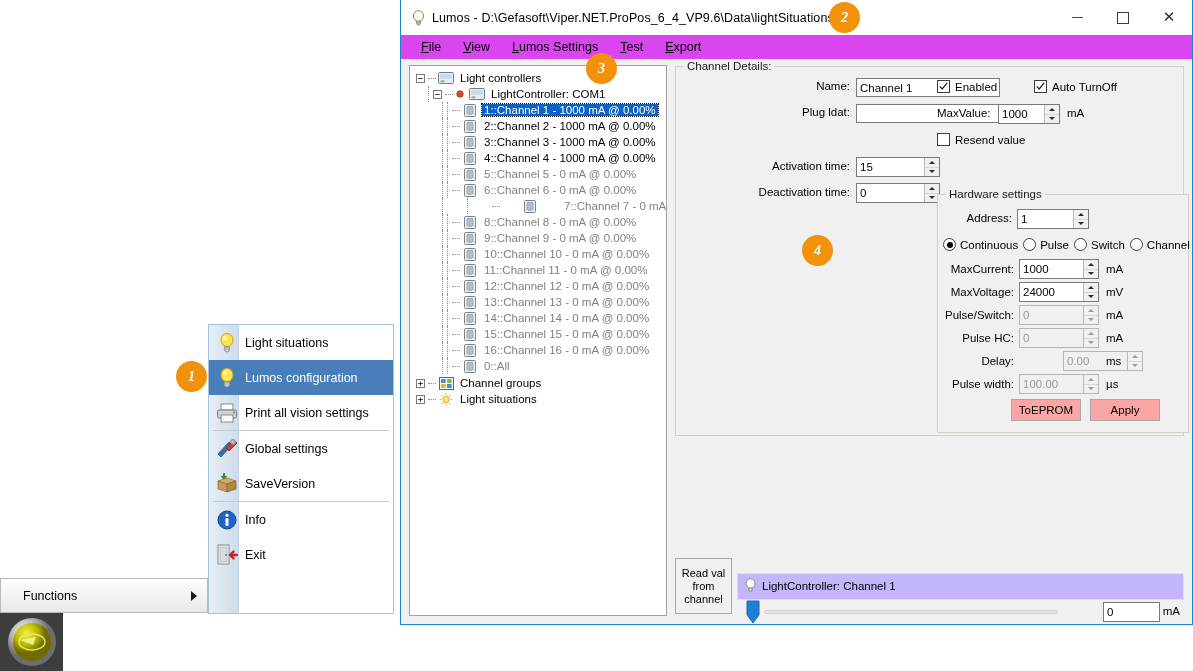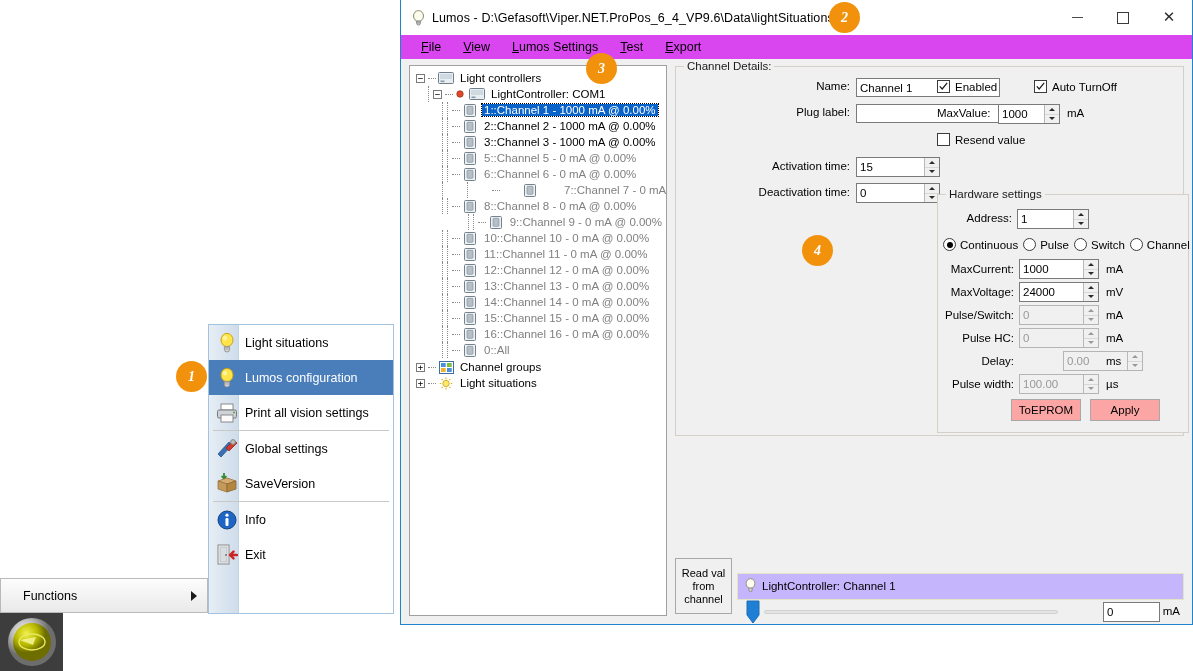--- a/index.html
+++ b/index.html
@@ -262,20 +262,32 @@
             <span class="vline" style="height: 16px;"></span>
             <span class="dots"></span>
             <span class="icn">
               <svg width="14" height="13" viewBox="0 0 14 13">
                 <rect x="1.5" y="0.5" width="11" height="12" rx="1" fill="#eef1f3" stroke="#74828c"></rect>
                 <rect x="4" y="2.3" width="6" height="8" rx="1" fill="#b6bfc7" stroke="#8a949c" stroke-width="0.7"></rect>
               </svg>
             </span>
             <span class="lbl">3::Channel 3 - 1000 mA @ 0.00%</span>
           </div>
+          <div class="tnode" style="padding-left: 28px;">
+            <span class="vline" style="height: 16px;"></span>
+            <span class="vline" style="height: 16px;"></span>
+            <span class="dots"></span>
+            <span class="icn">
+              <svg width="14" height="13" viewBox="0 0 14 13">
+                <rect x="1.5" y="0.5" width="11" height="12" rx="1" fill="#eef1f3" stroke="#74828c"></rect>
+                <rect x="4" y="2.3" width="6" height="8" rx="1" fill="#b6bfc7" stroke="#8a949c" stroke-width="0.7"></rect>
+              </svg>
+            </span>
+            <span class="lbl">4::Channel 4 - 1000 mA @ 0.00%</span>
+          </div>
           <div class="tnode dim" style="padding-left: 28px;">
             <span class="vline" style="height: 16px;"></span>
             <span class="vline" style="height: 16px;"></span>
             <span class="dots"></span>
             <span class="icn">
               <svg width="14" height="13" viewBox="0 0 14 13">
                 <rect x="1.5" y="0.5" width="11" height="12" rx="1" fill="#eef1f3" stroke="#74828c"></rect>
                 <rect x="4" y="2.3" width="6" height="8" rx="1" fill="#b6bfc7" stroke="#8a949c" stroke-width="0.7"></rect>
               </svg>
             </span>
@@ -310,21 +322,21 @@
             <span class="vline" style="height: 16px;"></span>
             <span class="dots"></span>
             <span class="icn">
               <svg width="14" height="13" viewBox="0 0 14 13">
                 <rect x="1.5" y="0.5" width="11" height="12" rx="1" fill="#eef1f3" stroke="#74828c"></rect>
                 <rect x="4" y="2.3" width="6" height="8" rx="1" fill="#b6bfc7" stroke="#8a949c" stroke-width="0.7"></rect>
               </svg>
             </span>
             <span class="lbl">8::Channel 8 - 0 mA @ 0.00%</span>
           </div>
-          <div class="tnode dim" style="padding-left: 28px; justify-content: flex-end;">
+          <div class="tnode dim" style="padding-left: 28px;">
             <span class="vline" style="height: 16px;"></span>
             <span class="vline" style="height: 16px;"></span>
             <span class="dots"></span>
             <span class="icn">
               <svg width="14" height="13" viewBox="0 0 14 13">
                 <rect x="1.5" y="0.5" width="11" height="12" rx="1" fill="#eef1f3" stroke="#74828c"></rect>
                 <rect x="4" y="2.3" width="6" height="8" rx="1" fill="#b6bfc7" stroke="#8a949c" stroke-width="0.7"></rect>
               </svg>
             </span>
             <span class="lbl">9::Channel 9 - 0 mA @ 0.00%</span>
@@ -458,21 +470,21 @@
     </div>
 
     <div id="right-panel">
 
       <div class="groupbox" style="position:absolute; left:2px; top:1px; right:0px; height:370px;">
         <div class="gtitle">Channel Details:</div>
 
         <div style="position:absolute; left:90px; top:13px; width:84px;" class="lbl-r">Name:</div>
         <input class="tb" type="text" style="position: absolute; left: 180px; top: 11px; width: 144px;" value="Channel 1">
 
-        <div style="position:absolute; left:90px; top:39px; width:84px;" class="lbl-r">Plug label:</div>
+        <div style="position:absolute; left:90px; top:39px; width:84px;" class="lbl-r">Plug ldat:</div>
         <input class="tb" type="text" style="position: absolute; left: 180px; top: 37px; width: 144px;" value="">
 
         <div style="position:absolute; left:20px; top:93px; width:154px;" class="lbl-r">Activation time:</div>
         <div class="spin" style="position:absolute; left:180px; top:90px; width:84px;">
           <input type="text" value="15" style="">
           <div class="spinbtns">
             <div>
                 <span class="ar up"></span>
               </div>
             <div>

